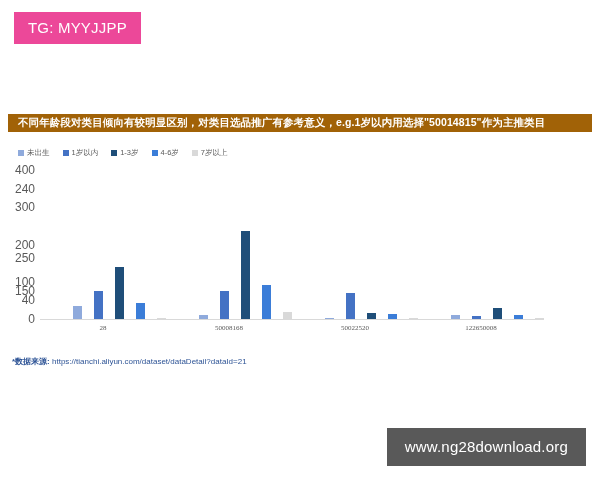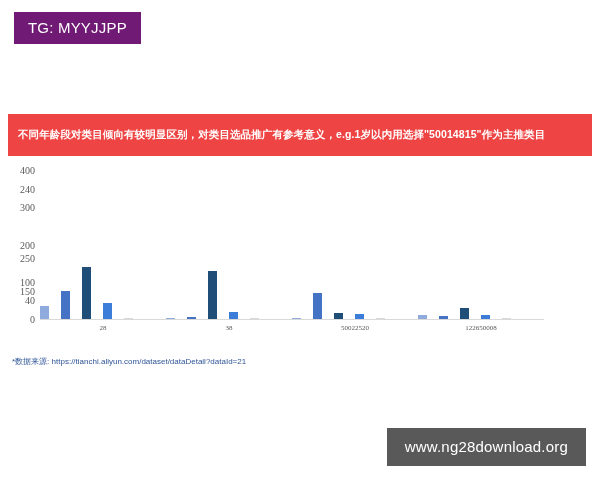--- a/index.html
+++ b/index.html
@@ -5,34 +5,34 @@
   html,body{margin:0;padding:0;}
   body{
     width:600px;height:480px;
     background:#ffffff;
     font-family:"Liberation Sans","DejaVu Sans",sans-serif;
     position:relative;overflow:hidden;
   }
   
   #tg-watermark{
     position:absolute;left:14px;top:12px;
-    background:#701a75;color:#ffffff;
+    background:#ec4899;color:#ffffff;
     font-size:15px;line-height:1;
     padding:8px 14px 9px 14px;
     letter-spacing:.2px;
     white-space:nowrap;
   }
   
   #slide{
     position:absolute;left:0;top:108px;width:600px;height:270px;
     background:#ffffff;
   }
   #title-banner{
-    position:absolute;left:8px;top:6px;width:584px;height:42px;
-    background:#ef4444;
+    position:absolute;left:8px;top:6px;width:584px;height:18px;
+    background:#a16207;
     display:flex;align-items:center;
     box-sizing:border-box;padding:0 10px;
   }
   #title-banner .t{
     color:#ffffff;font-size:10.5px;font-weight:bold;white-space:nowrap;
     letter-spacing:.1px;
   }
   
   #legend{
     position:absolute;left:0;top:38px;width:300px;height:14px;
@@ -45,85 +45,107 @@
   
   #chart{
     position:absolute;left:0;top:56px;width:560px;height:178px;
   }
   #plot{
     position:absolute;left:40px;top:6px;right:16px;bottom:22px;
     border-bottom:1px solid #d9d9d9;
   }
   .ytick{
     position:absolute;right:calc(100% + 5px);
-    font-size:10px;color:#595959;
+    font-size:12px;color:#595959;
     transform:translateY(-50%);white-space:nowrap;
-    font-family:Liberation Serif, serif;
+    font-family:Liberation Sans, sans-serif;
   }
   .groups{
     position:absolute;left:0;right:0;bottom:0;top:0;
     display:flex;align-items:flex-end;
   }
   .group{
     flex:1 1 0;height:100%;
-    display:flex;align-items:flex-end;justify-content:flex-start;
+    display:flex;align-items:flex-end;justify-content:flex-end;
     gap:12px;position:relative;
   }
   .bar{width:9px;}
   .xlabel{
     position:absolute;top:calc(100% + 5px);left:50%;
     transform:translateX(-50%);
     font-size:7px;color:#595959;white-space:nowrap;
     font-family:"Liberation Serif","DejaVu Serif",serif;
   }
   
   #source{
     position:absolute;left:12px;top:248px;
     font-size:8px;color:#2E5496;white-space:nowrap;
   }
-  #source .label{font-weight:normal;margin-top:16px;}
+  #source .label{font-weight:bold;margin-top:16px;}
   
   #bottom-watermark{
     position:absolute;right:14px;bottom:14px;
     background:#595959;color:#ffffff;
     font-size:15px;line-height:1;
     padding:11px 18px 12px 18px;
     white-space:nowrap;letter-spacing:.2px;
   }
 </style>
 </head>
 <body>
 
 <div id="tg-watermark">TG: MYYJJPP</div>
 
 <div id="slide">
 
   <div id="title-banner">
     <span class="t">不同年龄段对类目倾向有较明显区别，对类目选品推广有参考意义，e.g.1岁以内用选择"50014815"作为主推类目</span>
   </div>
 
+  <div id="legend">
+      <div class="legend-item">
+        <span class="legend-swatch" style="background: rgb(143, 170, 220);"></span>
+        <span class="legend-label">未出生</span>
+      </div>
+      <div class="legend-item">
+        <span class="legend-swatch" style="background: rgb(68, 114, 196);"></span>
+        <span class="legend-label">1岁以内</span>
+      </div>
+      <div class="legend-item">
+        <span class="legend-swatch" style="background: rgb(31, 78, 121);"></span>
+        <span class="legend-label">1-3岁</span>
+      </div>
+      <div class="legend-item">
+        <span class="legend-swatch" style="background: rgb(59, 125, 216);"></span>
+        <span class="legend-label">4-6岁</span>
+      </div>
+      <div class="legend-item">
+        <span class="legend-swatch" style="background: rgb(217, 217, 217);"></span>
+        <span class="legend-label">7岁以上</span>
+      </div>
+    </div>
 
   <div id="chart">
     <div id="plot">
       <div class="groups">
           <div class="group">
             <div class="bar" title="未出生 28: 35" style="height: 8.75%; background: rgb(143, 170, 220);"></div>
             <div class="bar" title="1岁以内 28: 75" style="height: 18.75%; background: rgb(68, 114, 196);"></div>
             <div class="bar" title="1-3岁 28: 140" style="height: 35%; background: rgb(31, 78, 121);"></div>
             <div class="bar" title="4-6岁 28: 42" style="height: 10.5%; background: rgb(59, 125, 216);"></div>
             <div class="bar" title="7岁以上 28: 3" style="height: 0.75%; background: rgb(217, 217, 217);"></div>
             <div class="xlabel">28</div>
           </div>
           <div class="group">
-            <div class="bar" title="未出生 38: 4" style="height: 1%; background: rgb(143, 170, 220);"></div>
-            <div class="bar" title="1岁以内 38: 5" style="height: 1.25%; background: rgb(68, 114, 196);"></div>
-            <div class="bar" title="1-3岁 38: 130" style="height: 32.5%; background: rgb(31, 78, 121);"></div>
-            <div class="bar" title="4-6岁 38: 18" style="height: 4.5%; background: rgb(59, 125, 216);"></div>
-            <div class="bar" title="7岁以上 38: 2" style="height: 0.5%; background: rgb(217, 217, 217);"></div>
-            <div class="xlabel">38</div>
+            <div class="bar" title="未出生 50008168: 12" style="height: 3%; background: rgb(143, 170, 220);"></div>
+            <div class="bar" title="1岁以内 50008168: 75" style="height: 18.75%; background: rgb(68, 114, 196);"></div>
+            <div class="bar" title="1-3岁 50008168: 235" style="height: 58.75%; background: rgb(31, 78, 121);"></div>
+            <div class="bar" title="4-6岁 50008168: 90" style="height: 22.5%; background: rgb(59, 125, 216);"></div>
+            <div class="bar" title="7岁以上 50008168: 20" style="height: 5%; background: rgb(217, 217, 217);"></div>
+            <div class="xlabel">50008168</div>
           </div>
           <div class="group">
             <div class="bar" title="未出生 50022520: 3" style="height: 0.75%; background: rgb(143, 170, 220);"></div>
             <div class="bar" title="1岁以内 50022520: 70" style="height: 17.5%; background: rgb(68, 114, 196);"></div>
             <div class="bar" title="1-3岁 50022520: 16" style="height: 4%; background: rgb(31, 78, 121);"></div>
             <div class="bar" title="4-6岁 50022520: 14" style="height: 3.5%; background: rgb(59, 125, 216);"></div>
             <div class="bar" title="7岁以上 50022520: 4" style="height: 1%; background: rgb(217, 217, 217);"></div>
             <div class="xlabel">50022520</div>
           </div>
           <div class="group">

